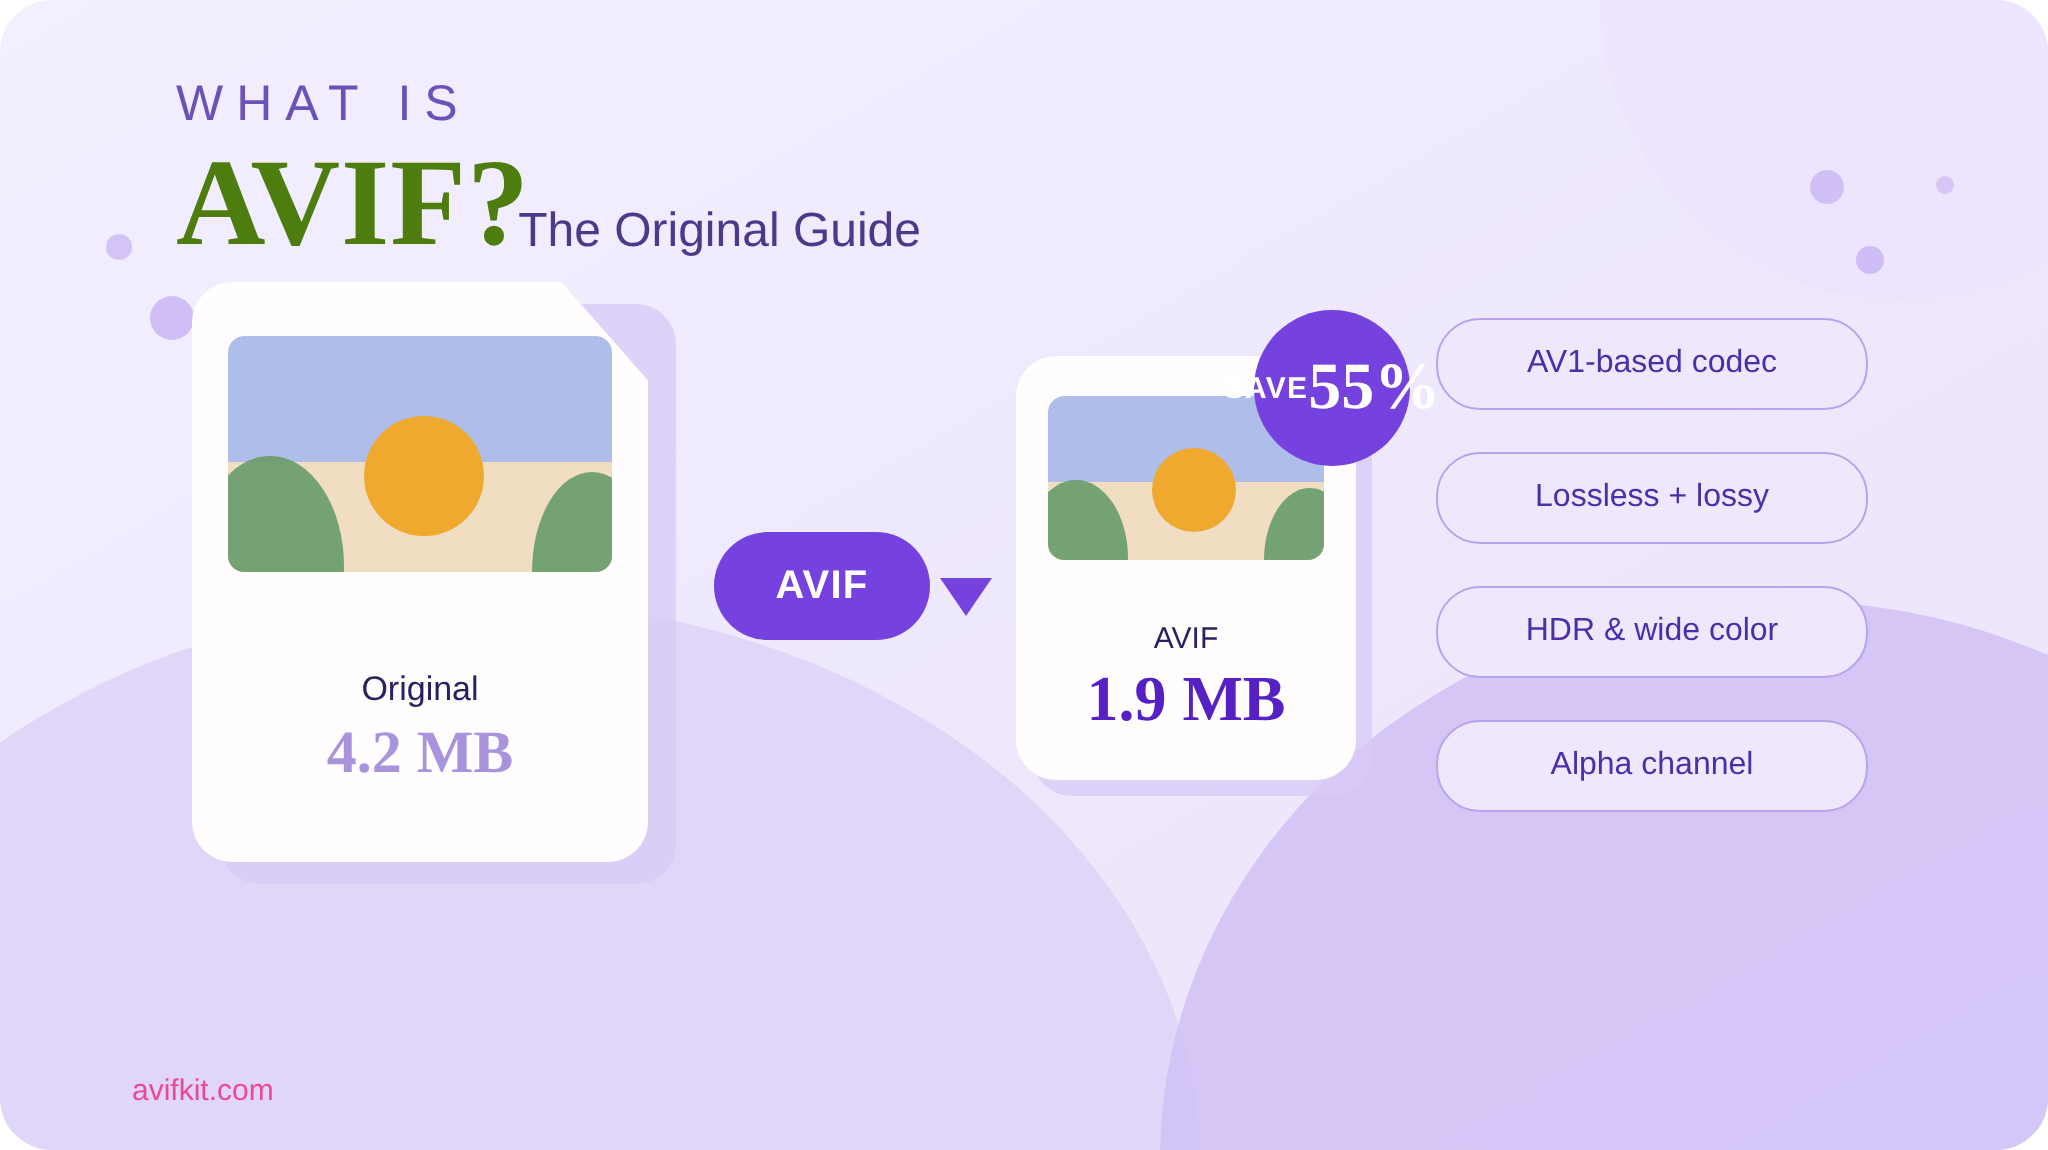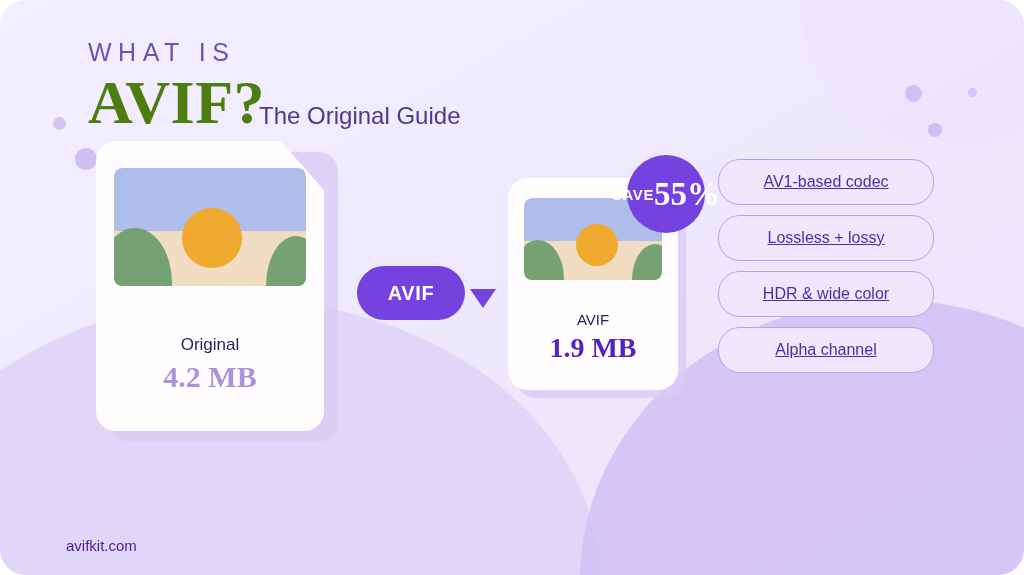--- a/index.html
+++ b/index.html
@@ -152,21 +152,21 @@
   }
   .cap-size {
     font-family: "Liberation Serif", serif;
     font-weight: 700;
     line-height: 1.05;
   }
   .cap-left  { left: 114px; top: 336px; width: 192px; }
   .cap-left .cap-size  { font-size: 30px; color: #a893dc; margin-top: 6px; text-align: center; }
   .cap-right { left: 524px; top: 312px; width: 138px; }
   .cap-right .cap-name { font-size: 15px; }
-  .cap-right .cap-size { font-size: 28px; color: #5520c4; margin-top: 4px; }
+  .cap-right .cap-size { font-size: 32px; color: #5520c4; margin-top: 4px; }
 
   
   .avif-pill {
     position: absolute;
     left: 357px; top: 266px;
     width: 108px; height: 54px;
     border-radius: 27px;
     background: #7542e0;
     display: flex;
     align-items: center;
@@ -221,30 +221,29 @@
   .feature {
     height: 44px;
     border-radius: 22px;
     border: 1.3px solid #b9a2ec;
     background: #efe8fd;
     display: flex;
     align-items: center;
     justify-content: center;
     color: #4b2ea8;
     font-size: 16px;
-    margin-bottom: 10px;
-    text-decoration: underline;
+    margin-bottom: 21px;
   }
 
   
   .watermark {
     position: absolute;
     left: 66px; top: 537px;
     font-size: 15px;
-    color: #4c1d95;
+    color: #ec4899;
   }
 </style>
 </head>
 <body>
 
 <div id="stage">
   <div class="panel">
     <div class="blob blob-topright"></div>
     <div class="blob blob-left"></div>
     <div class="blob blob-right"></div>

